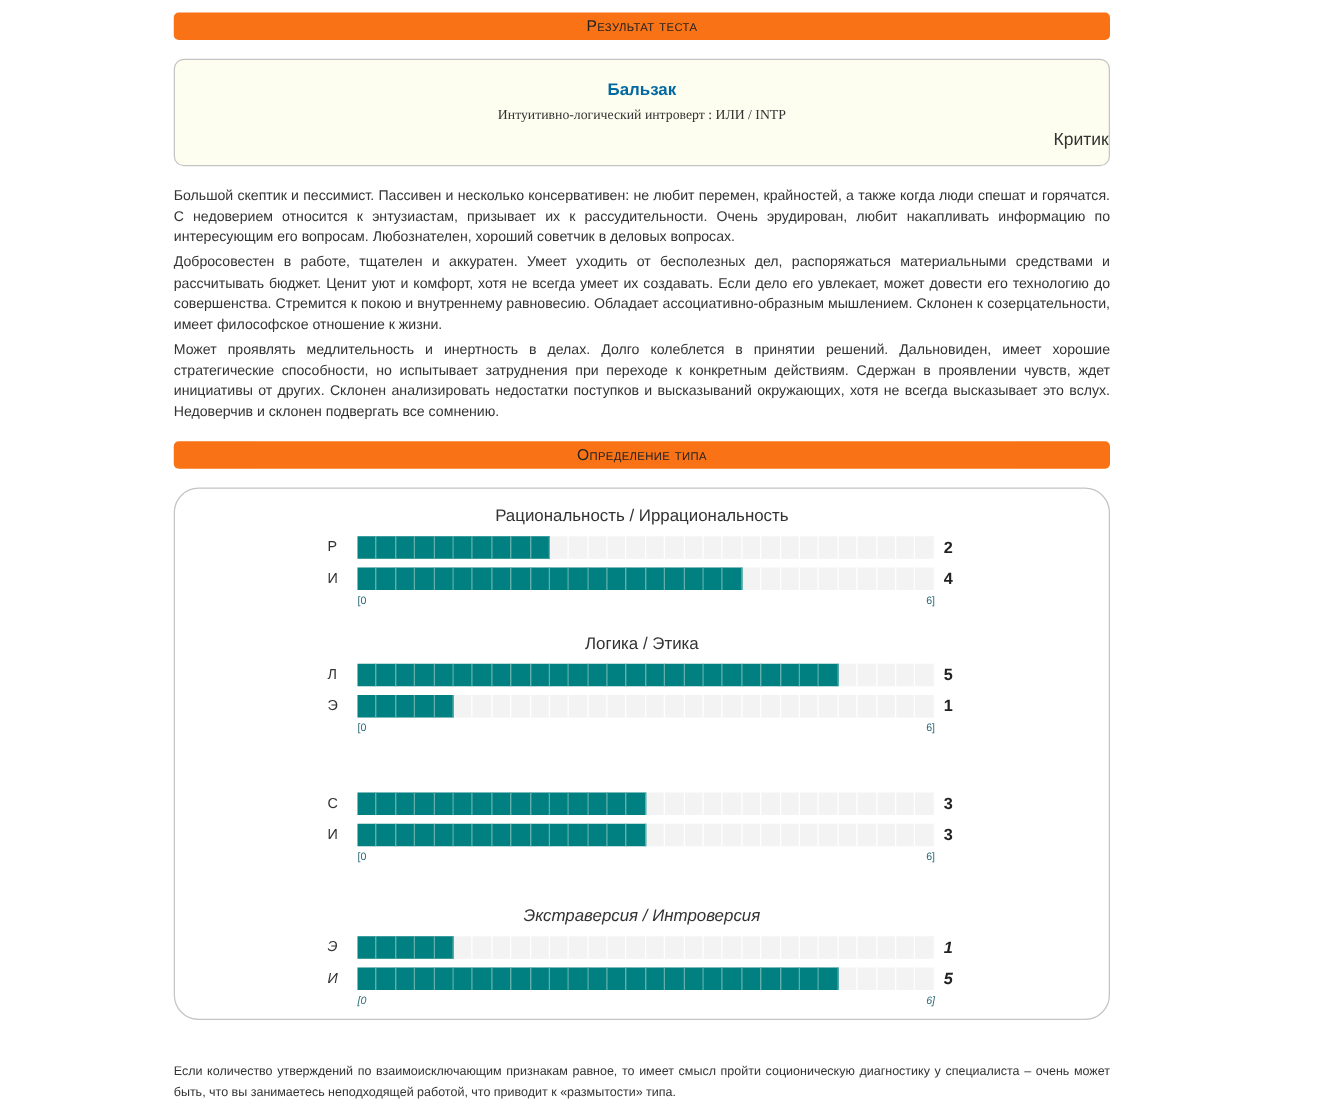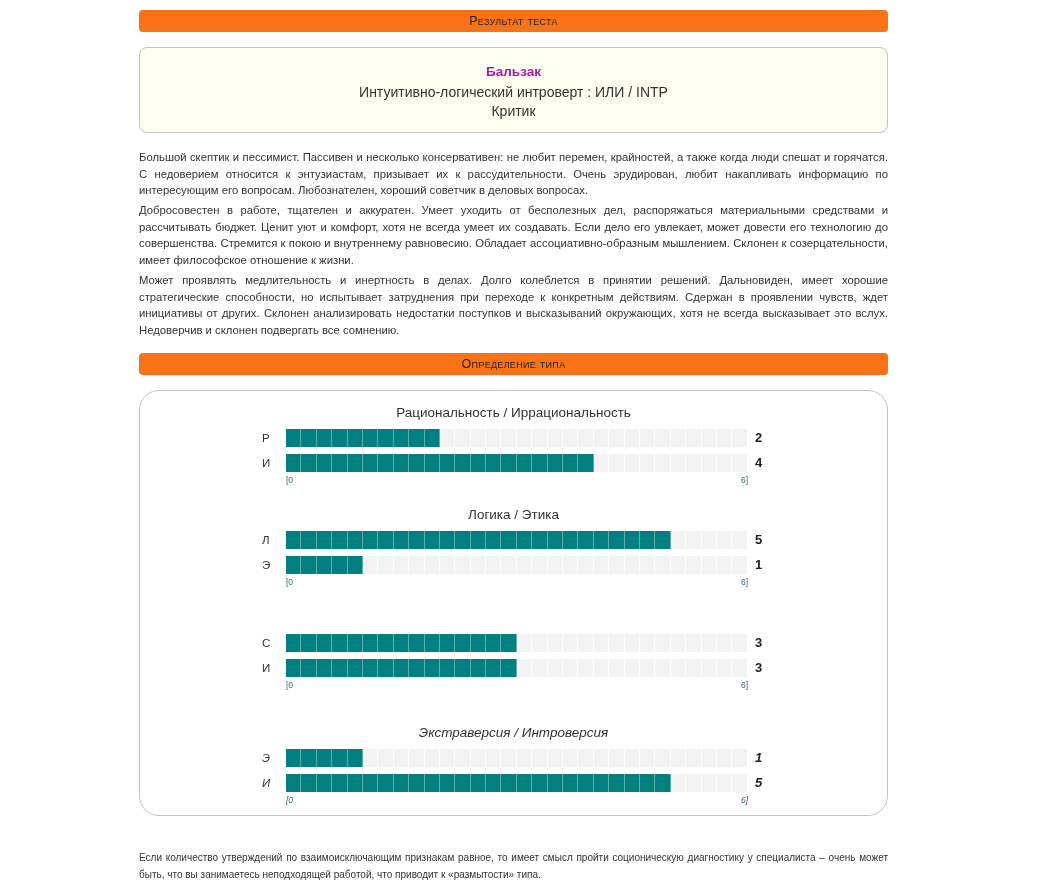--- a/index.html
+++ b/index.html
@@ -6,23 +6,23 @@
   body { width: 1054px; height: 894px; position: relative; overflow: hidden;
          font-family: "Liberation Sans", sans-serif; color: #333; }
   .col { position: absolute; left: 139px; width: 749px; top: 0; }
   .section-head { height: 22px; background: #f97316; border-radius: 4px;
                   text-align: center; font-size: 11px; line-height: 22px;
                   color: #222; font-variant: small-caps; letter-spacing: 0.3px; }
   .section-head span { font-size: 12.5px; }
   .result-box { margin-top: 15px; height: 86px; background: #fefef0;
                 border: 1px solid #c4c4c4; border-radius: 8px;
                 text-align: center; box-sizing: border-box; padding-top: 15px; }
-  .result-name { font-size: 13.5px; font-weight: bold; color: #a21caf; line-height: 18px; }
-  .result-type { font-size: 14px; color: #333; line-height: 16px; margin-top: 3px; }
-  .result-role { font-size: 14px; color: #333; line-height: 20px; margin-top: 1px; }
+  .result-name { font-size: 13.5px; font-weight: bold; color: #0369a1; line-height: 18px; }
+  .result-type { font-size: 11px; color: #333; line-height: 16px; margin-top: 3px; font-family: Liberation Serif, serif; }
+  .result-role { font-size: 14px; color: #333; line-height: 20px; margin-top: 1px; text-align: right; }
   .desc { margin-top: 16px; }
   .desc p { margin: 0 0 3.5px 0; font-size: 11.3px; line-height: 16.6px;
             text-align: justify; color: #333; }
   .desc p.src { font-style: italic; margin-top: 4px; }
   .head2 { margin-top: 14px; text-align: center; }
   .chart-frame { margin-top: 15px; height: 426px; border: 1px solid #c4c4c4;
                  border-radius: 20px; box-sizing: border-box; position: relative; }
   .group { position: absolute; left: 0; width: 100%; height: 95px; }
   .g-title { position: absolute; top: 14px; left: 0; width: 100%; text-align: center;
              font-size: 13.5px; color: #333; }

